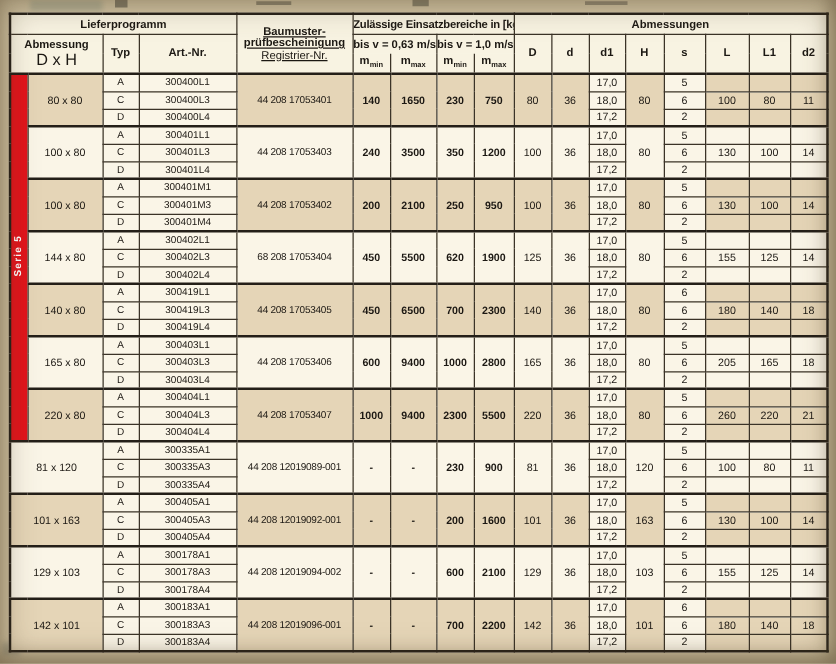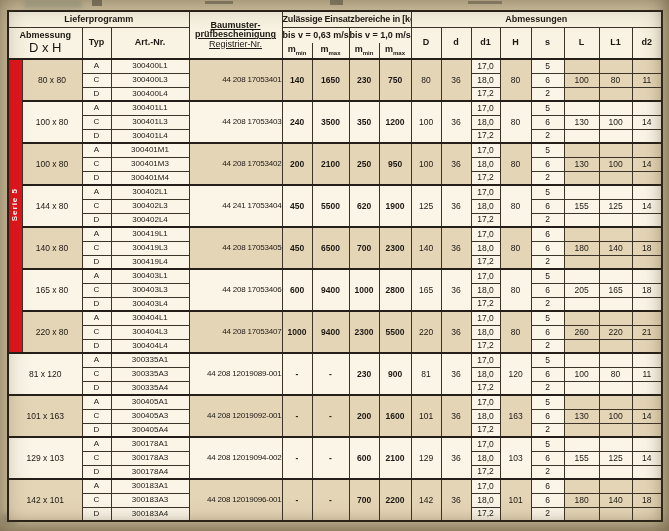--- a/index.html
+++ b/index.html
@@ -48,21 +48,21 @@
   tr.tan td{background:#e5d5b7;}
   tr.cream td{background:#faf5e7;}
   .spec td.sub{background:#faf5e7;}
   .spec td.serie{background:#e2131b;border-bottom:2px solid #241f18;}
   .serie span{
     display:inline-block;writing-mode:vertical-rl;transform:rotate(180deg);
     color:#fff;font-weight:bold;font-size:8px;letter-spacing:1px;
   }
   .spec td.m{font-weight:bold;font-size:8.5px;}
   .spec td.art,.spec td.typ{font-size:8px;}
-  .spec td.reg{font-size:8px;letter-spacing:-0.2px;text-align:right;}
+  .spec td.reg{font-size:8px;letter-spacing:-0.2px;}
   .spec tbody tr.group-start td{border-top:2px solid #241f18;}
 </style>
 </head>
 <body>
 
 <div class="artifact a1"></div>
 <div class="artifact a2"></div>
 <div class="artifact a3"></div>
 <div class="artifact a4"></div>
 <div class="artifact a5"></div>
@@ -231,21 +231,21 @@
         <td class="sub">17,2</td>
         <td class="sub">2</td>
         <td></td>
         <td></td>
         <td></td>
       </tr>
       <tr class="cream group-start">
         <td rowspan="3" colspan="1">144 x 80</td>
         <td class="sub typ">A</td>
         <td class="sub art">300402L1</td>
-        <td rowspan="3" class="reg">44 241 17053404</td>
+        <td rowspan="3" class="reg">68 208 17053404</td>
         <td rowspan="3" class="m">450</td>
         <td rowspan="3" class="m">5500</td>
         <td rowspan="3" class="m">620</td>
         <td rowspan="3" class="m">1900</td>
         <td rowspan="3">125</td>
         <td rowspan="3">36</td>
         <td class="sub">17,0</td>
         <td rowspan="3">80</td>
         <td class="sub">5</td>
         <td></td>

